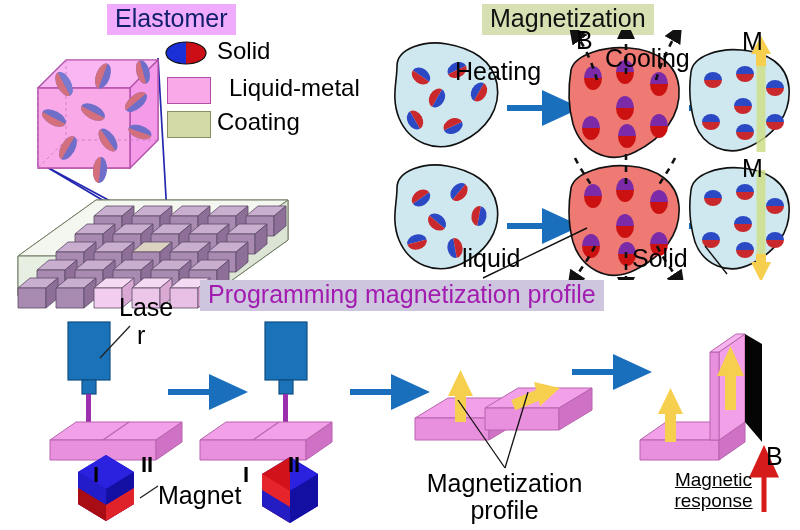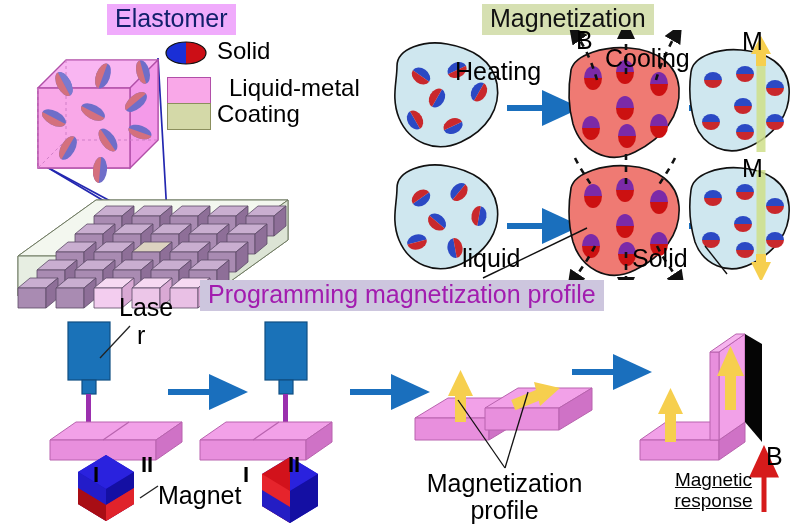--- a/index.html
+++ b/index.html
@@ -41,21 +41,21 @@
         <ellipse cx="21" cy="14" rx="20" ry="11" fill="none" stroke="#101010" stroke-width="1.2"></ellipse>
       </svg>
       <span class="lbl" style="left:52px;top:0px;font-size:24px;">Solid</span>
     </div>
 
     <div class="abs" style="left:0;top:36px;width:260px;height:32px;">
       <div class="abs" style="left:2px;top:3px;width:42px;height:25px;background:#f9a8e8;border:1.6px solid #b14fa8;"></div>
       <span class="lbl" style="left:64px;top:1px;font-size:24px;">Liquid-metal</span>
     </div>
 
-    <div class="abs" style="left:0;top:62px;width:260px;height:32px;text-align:center;">
+    <div class="abs" style="left:0;top:70px;width:260px;height:32px;text-align:center;">
       <div class="abs" style="left:2px;top:3px;width:42px;height:25px;background:#d4d9a8;border:1.6px solid #8b8f5d;"></div>
       <span class="lbl" style="left:52px;top:1px;font-size:24px;">Coating</span>
     </div>
   </div>
 
   <svg class="abs" width="300" height="290" style="left:8px;top:40px;" viewBox="0 0 300 290">
 
     <path d="M 37 126 L 155 196 M 150 18 L 160 192 L 155 196" fill="none" stroke="#2327b0" stroke-width="1.7"></path>
     <path d="M 37 126 L 160 192" fill="none" stroke="#2327b0" stroke-width="1.7"></path>
 

